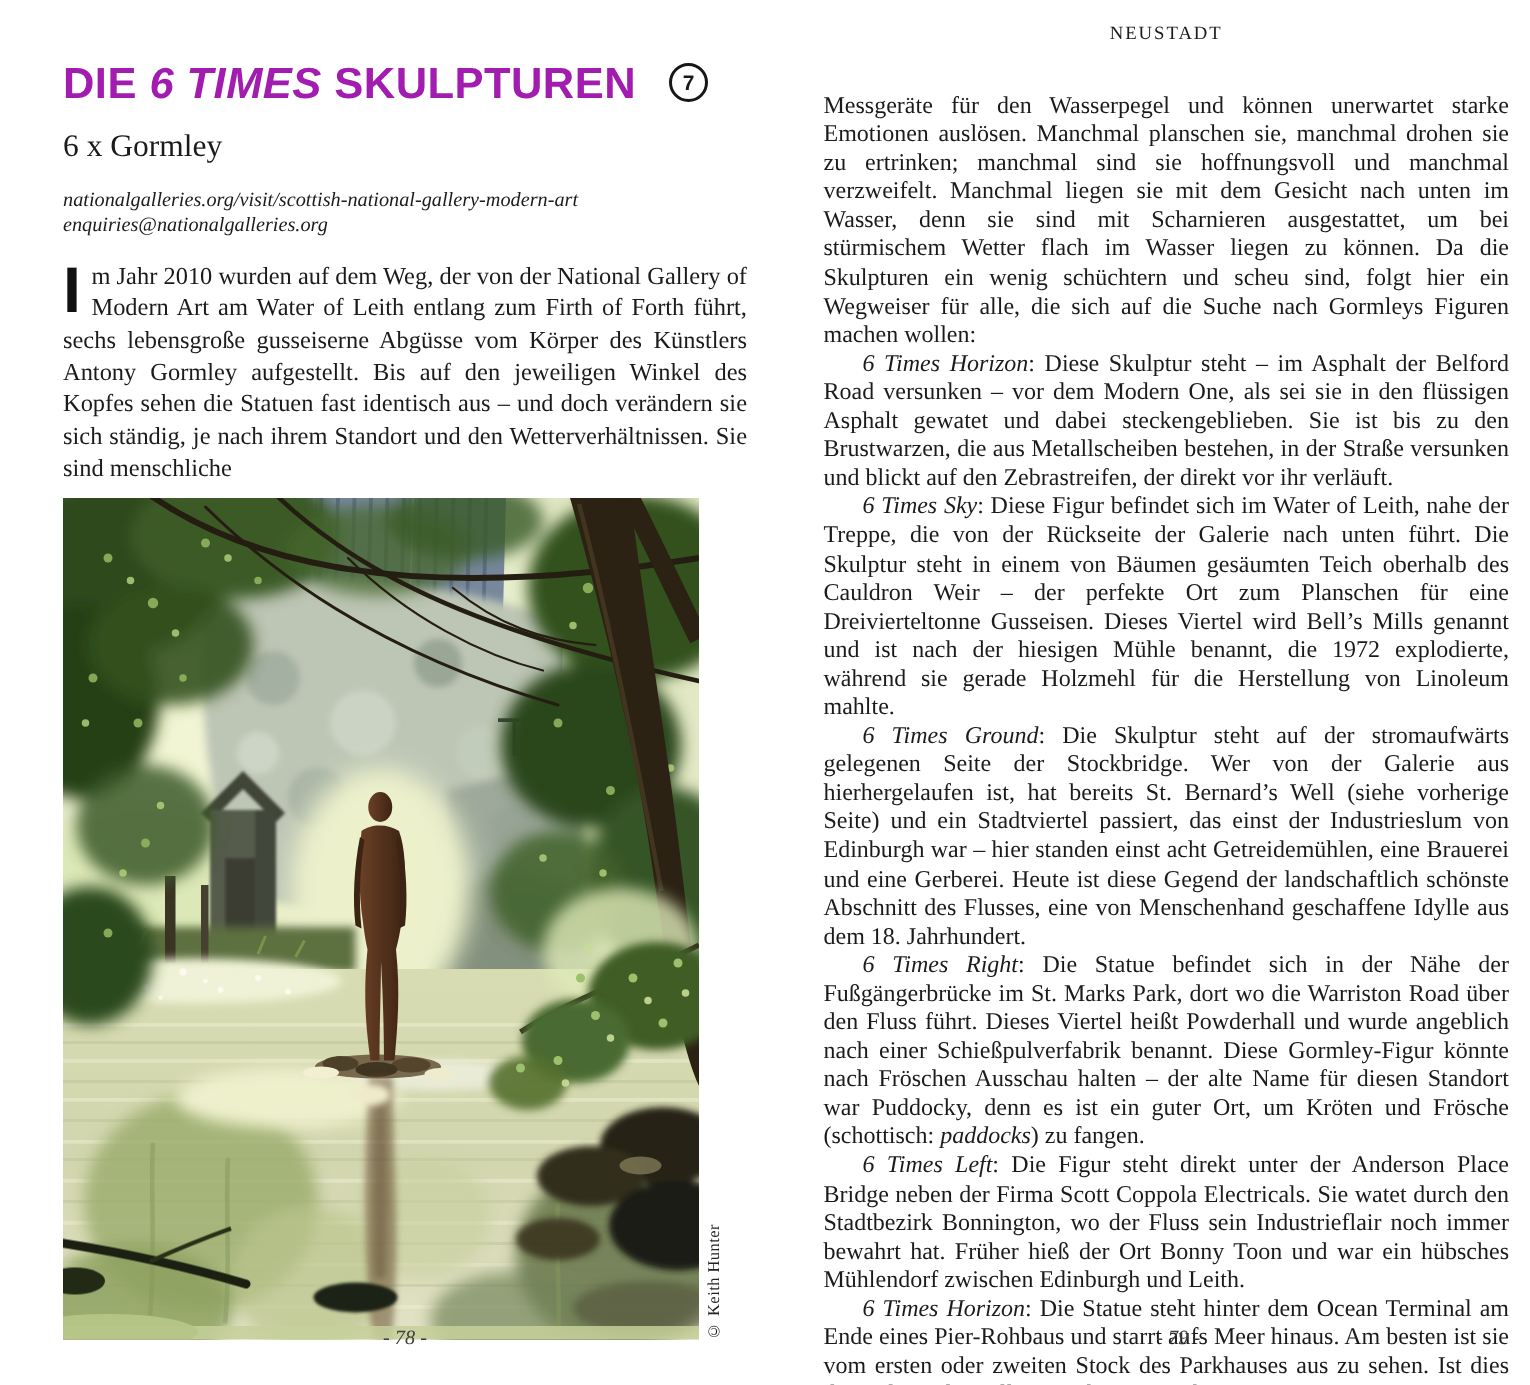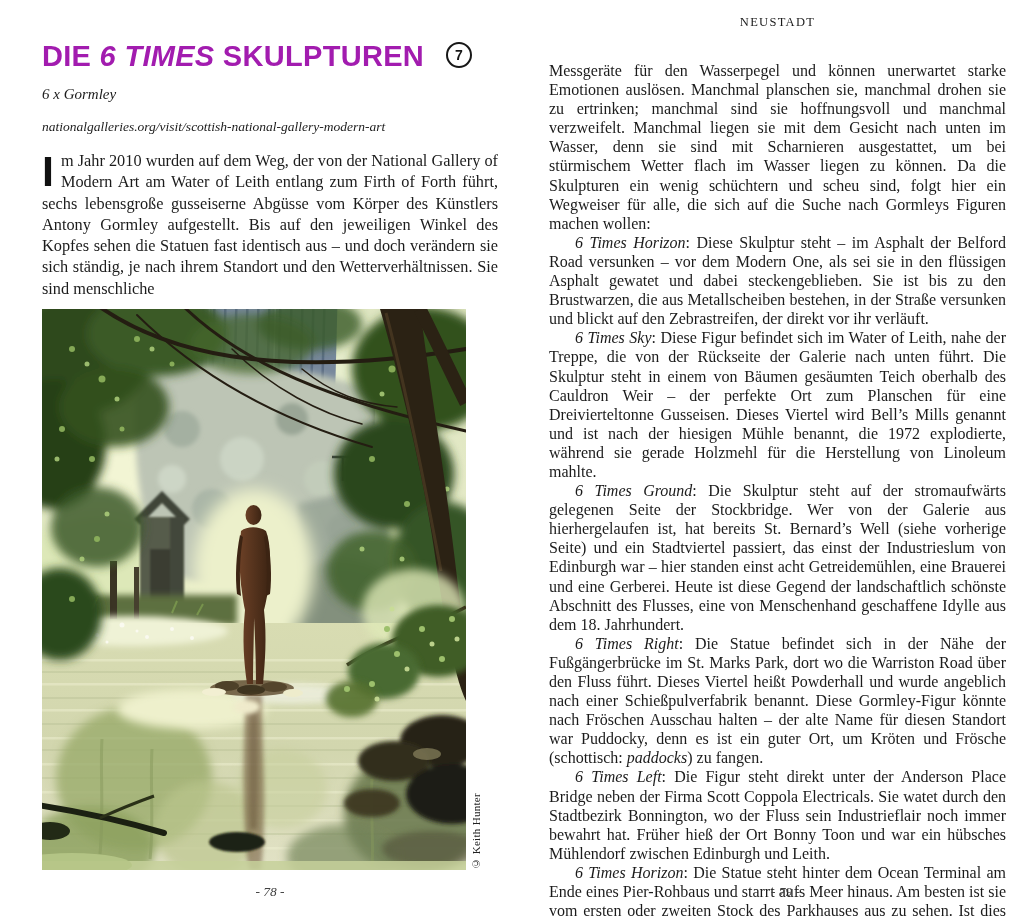--- a/index.html
+++ b/index.html
@@ -14,21 +14,21 @@
   h1.title{
     margin:0;font-family:"Liberation Sans", sans-serif;font-weight:700;
     font-size:29px;line-height:1;letter-spacing:.3px;color:#a21caf;
   }
   .marker{
     position:absolute;top:0;right:26px;width:22px;height:22px;
     border:2.4px solid #171717;border-radius:50%;
     font-family:"Liberation Sans", sans-serif;font-weight:700;font-size:14px;
     display:flex;align-items:center;justify-content:center;color:#171717;
   }
-  .subtitle{margin:15px 0 0;font-style:italic;font-weight:normal;font-size:15px;line-height:1.1;}
+  .subtitle{margin:15px 0 0;font-weight:normal;font-size:21px;line-height:1.1;}
   .address{margin-top:16px;font-style:italic;font-size:13.5px;line-height:16.5px;}
   .intro{
     margin:15px 0 0;font-size:16.3px;line-height:21.3px;text-align:justify;
     hyphens:auto;-webkit-hyphens:auto;
   }
   .dropcap{
     float:left;font-family:"Liberation Sans", sans-serif;font-weight:700;
     font-size:43px;line-height:36px;padding:3px 7px 0 0;color:#111;
   }
   figure.photo{margin:10px 0 0;position:relative;width:424px;height:561px;padding:0;}
@@ -53,20 +53,21 @@
 <body>
 
 <div class="page page-left">
   <h1 class="title"><span>DIE </span><span class="it">6 TIMES</span><span> SKULPTUREN</span></h1>
   <div class="marker">
     <span>7</span>
   </div>
   <h2 class="subtitle">6 x Gormley</h2>
   <div class="address">
     <div>nationalgalleries.org/visit/scottish-national-gallery-modern-art</div>
+    <div>enquiries@nationalgalleries.org</div>
   </div>
   <p class="intro"><span class="dropcap">I</span><span>m Jahr 2010 wurden auf dem Weg, der von der National Gallery of Modern Art am Water of Leith entlang zum Firth of Forth führt, sechs lebensgroße gusseiserne Abgüsse vom Körper des Künstlers Antony Gormley aufgestellt. Bis auf den jeweiligen Winkel des Kopfes sehen die Statuen fast identisch aus – und doch verändern sie sich ständig, je nach ihrem Standort und den Wetterverhältnissen. Sie sind menschliche</span></p>
 
   <figure class="photo">
     <svg viewBox="0 0 424 561" width="424" height="561" xmlns="http://www.w3.org/2000/svg">
       <defs>
         <linearGradient id="bgG" x1="0" y1="0" x2="0" y2="1">
           <stop offset="0" stop-color="#dfe6c2"></stop>
             <stop offset="0.55" stop-color="#e6ebc8"></stop>
             <stop offset="1" stop-color="#d9dcba"></stop>

